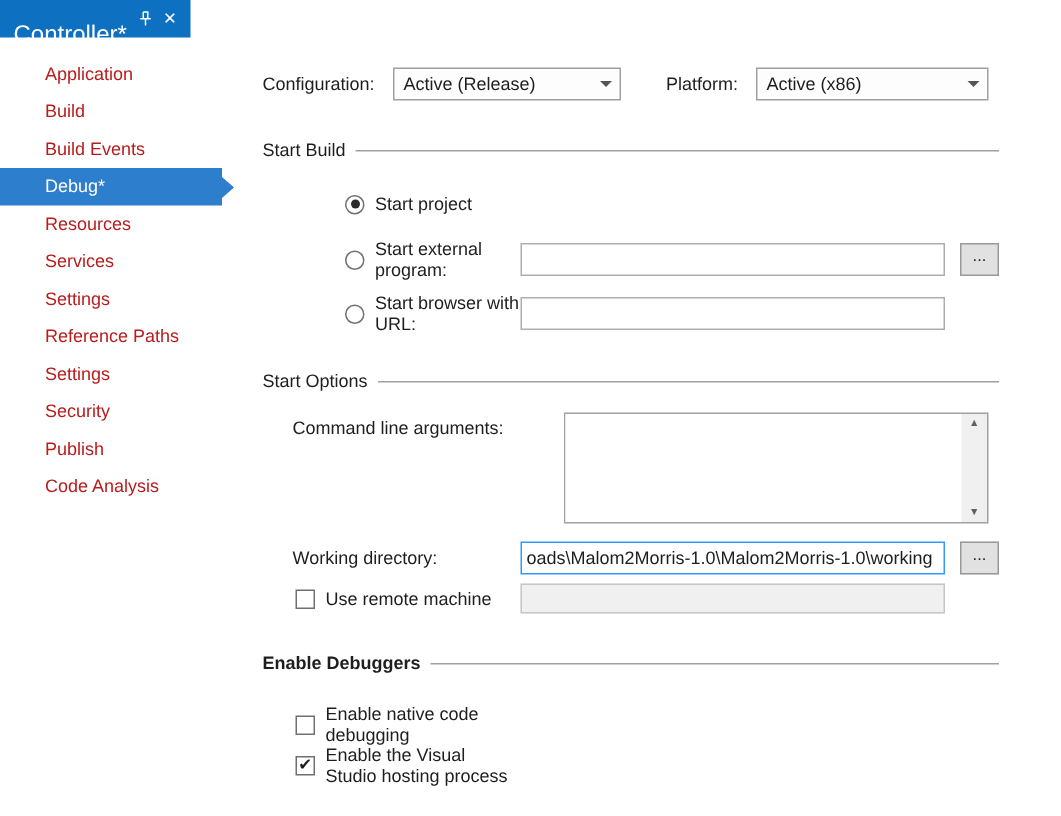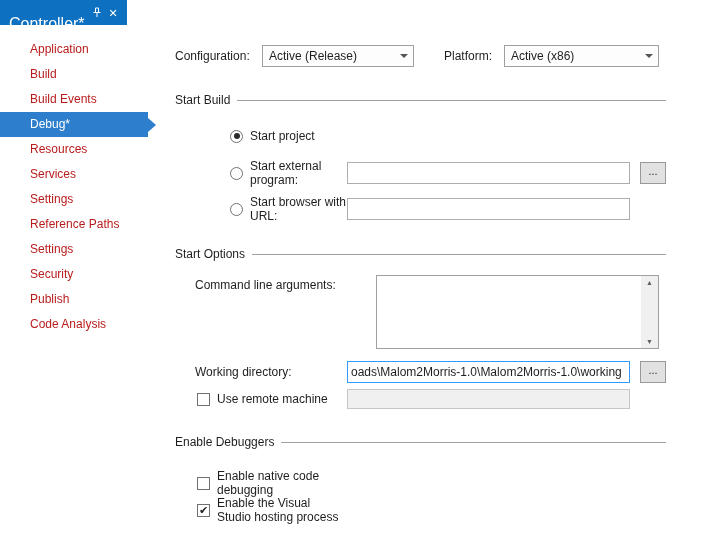--- a/index.html
+++ b/index.html
@@ -54,21 +54,21 @@
     border-left: 4px solid transparent; border-right: 4px solid transparent;
     border-top: 4px solid #555555;
   }
 
   
   .section { display: flex; align-items: center; margin-left: 15px; width: 491px; }
   .section-title { white-space: nowrap; }
   .section-rule { flex: 1; height: 1px; background: #a0a0a0; margin-left: 7px; }
   .sec-start-action { margin-top: 26px; }
   .sec-start-options { margin-top: 24px; }
-  .sec-debuggers { margin-top: 26px; }
+  .sec-debuggers { margin-top: 26px; font-weight: bold; }
 
   
   .grid-row {
     display: grid; grid-template-columns: 172px 283px 10px 26px;
     align-items: center; margin-left: 15px;
   }
   .cell-label { display: flex; align-items: center; gap: 7px; }
   .radio-indent { padding-left: 55px; }
   .label-indent { padding-left: 20px; }
   .check-indent { padding-left: 22px; }

